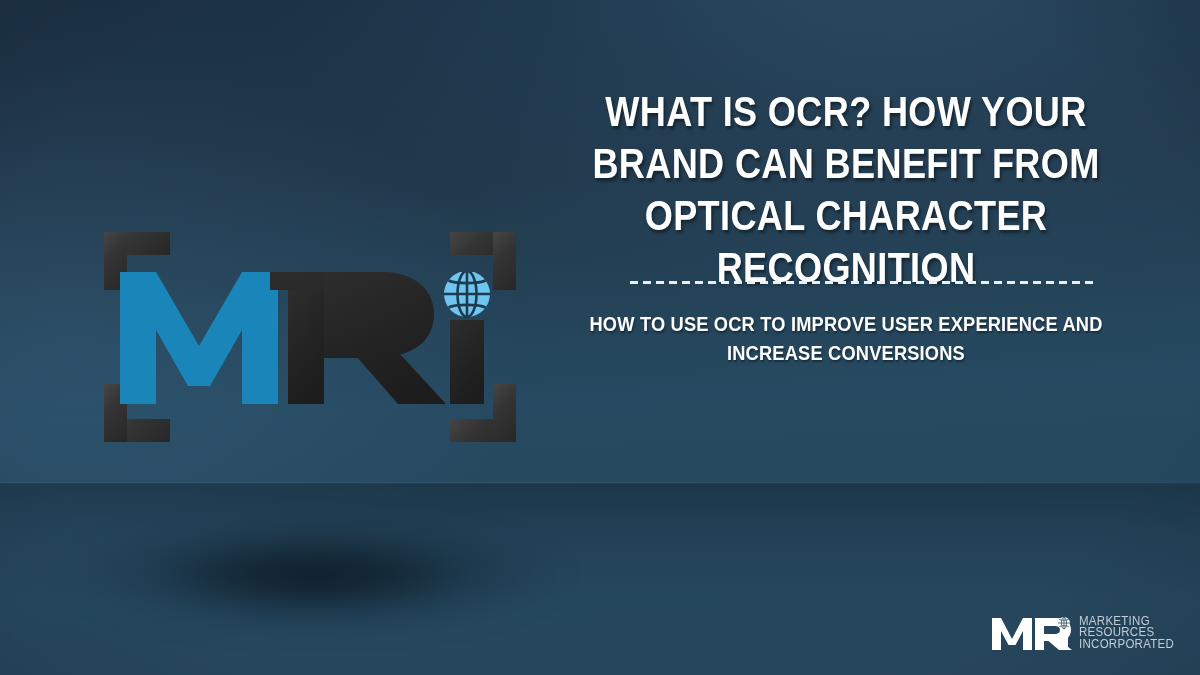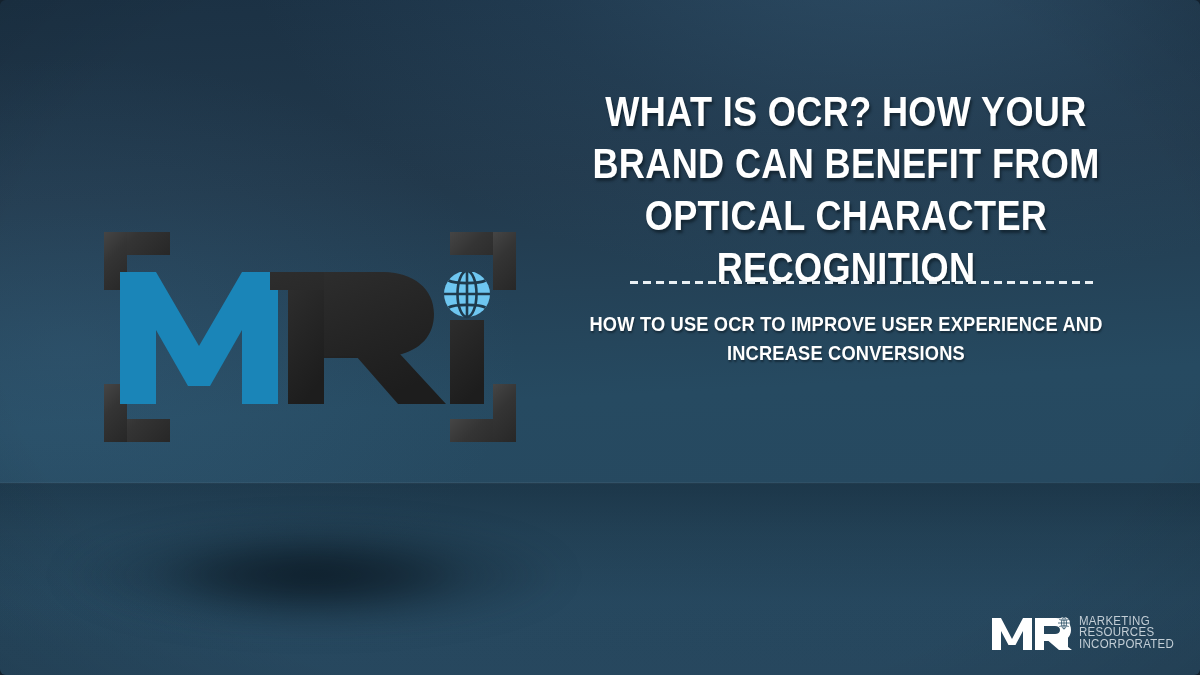--- a/index.html
+++ b/index.html
@@ -10,21 +10,20 @@
   body {
     font-family: "Liberation Sans", sans-serif;
   }
 
   #slide {
     position: relative;
     width: 1200px;
     height: 675px;
     overflow: hidden;
     background: #244character;
-    border-radius: 6px;
   }
 
   
   .bg-base {
     position: absolute;
     inset: 0;
     background: linear-gradient(177deg, #1b3144 0%, #22394c 28%, #264a61 58%, #27475e 100%);
   }
   .bg-glow-top {
     position: absolute;

